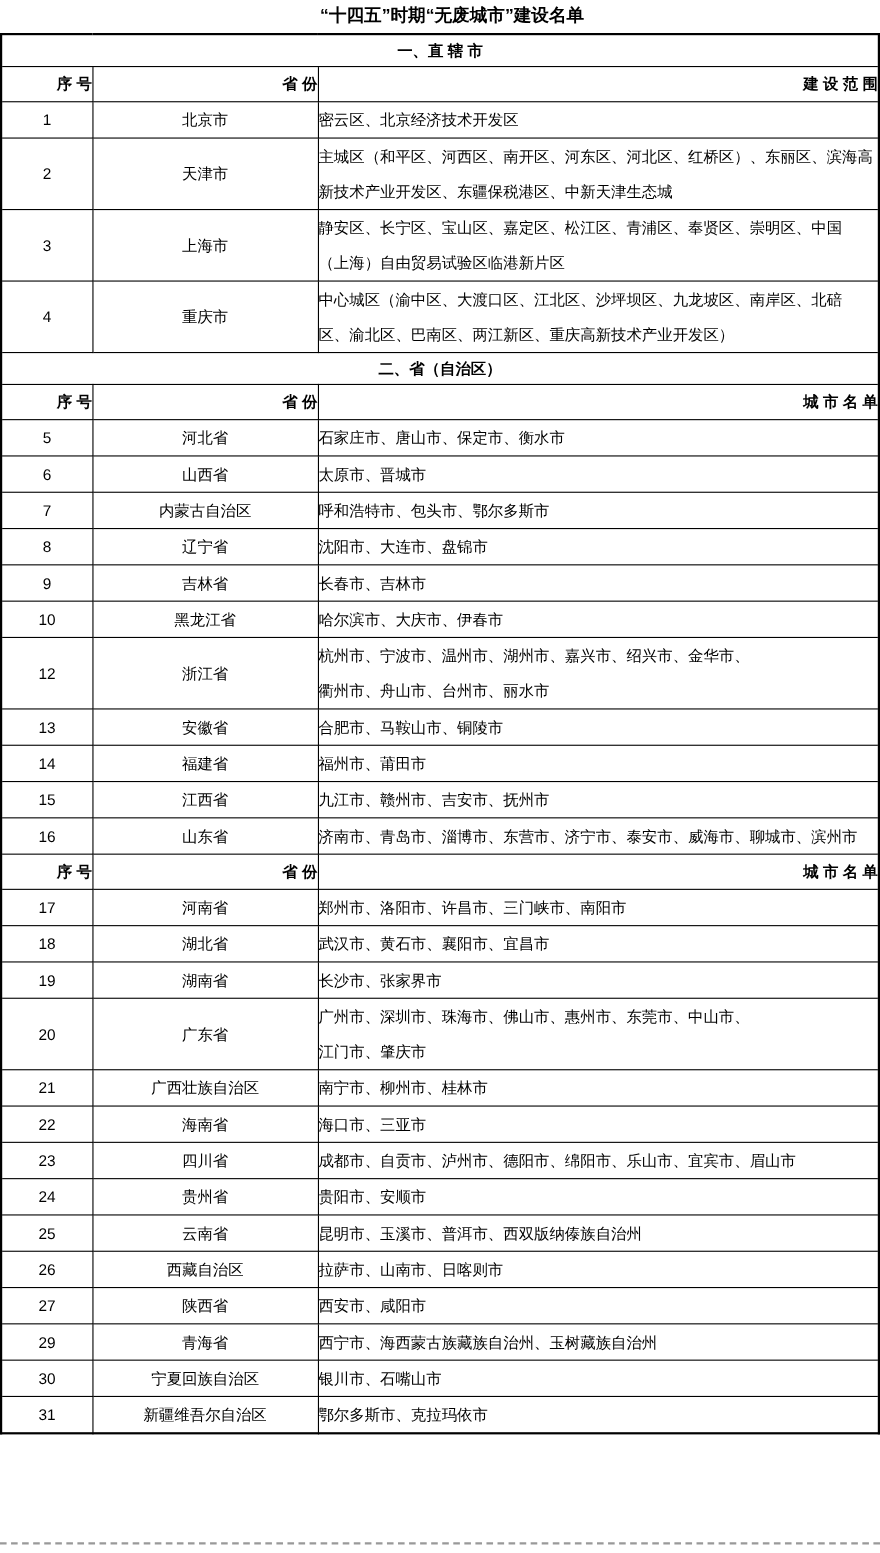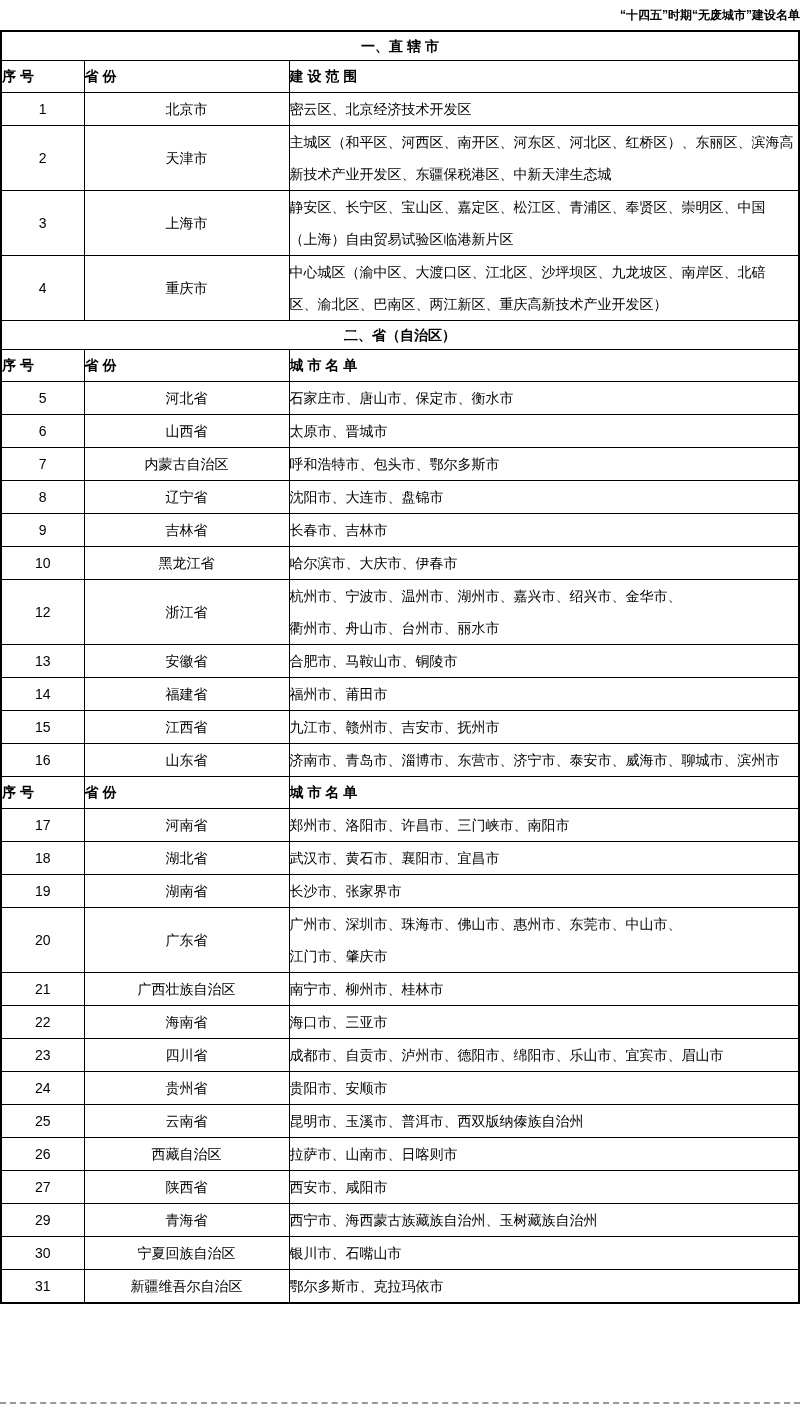--- a/index.html
+++ b/index.html
@@ -11,22 +11,22 @@
     background: #fff;
     font-family: "Liberation Sans", "DejaVu Sans", sans-serif;
     color: #000;
     overflow: hidden;
   }
   .doc-title {
     position: absolute;
     top: 4px;
     left: 0;
     width: 100%;
-    text-align: right;
-    font-size: 12px;
+    text-align: center;
+    font-size: 16px;
     font-weight: bold;
     line-height: 22px;
     padding-left: 22px;
   }
   table.list-table {
     position: absolute;
     top: 30px;
     left: 0;
     width: 800px;
     border-collapse: collapse;
@@ -40,21 +40,21 @@
     padding: 0;
     overflow: hidden;
   }
   td.section-cell {
     text-align: center;
     font-weight: bold;
     line-height: 28px;
     height: 28px;
   }
   tr.header-row td {
-    text-align: left;
+    text-align: right;
     font-weight: bold;
     line-height: 31px;
     height: 31px;
   }
   td.cell-no, td.cell-prov {
     text-align: center;
     line-height: 32px;
   }
   td.cell-detail {
     text-align: left;

